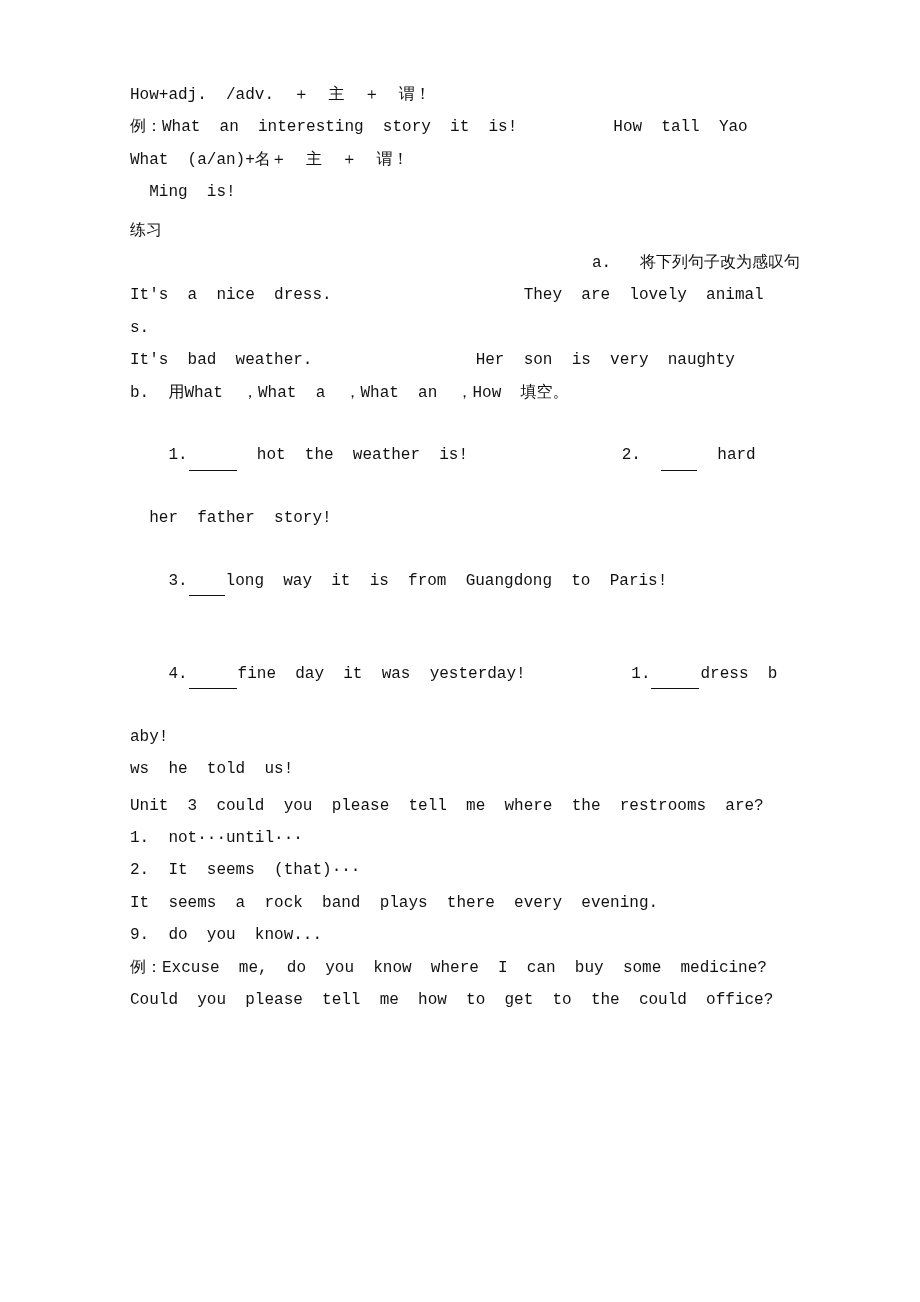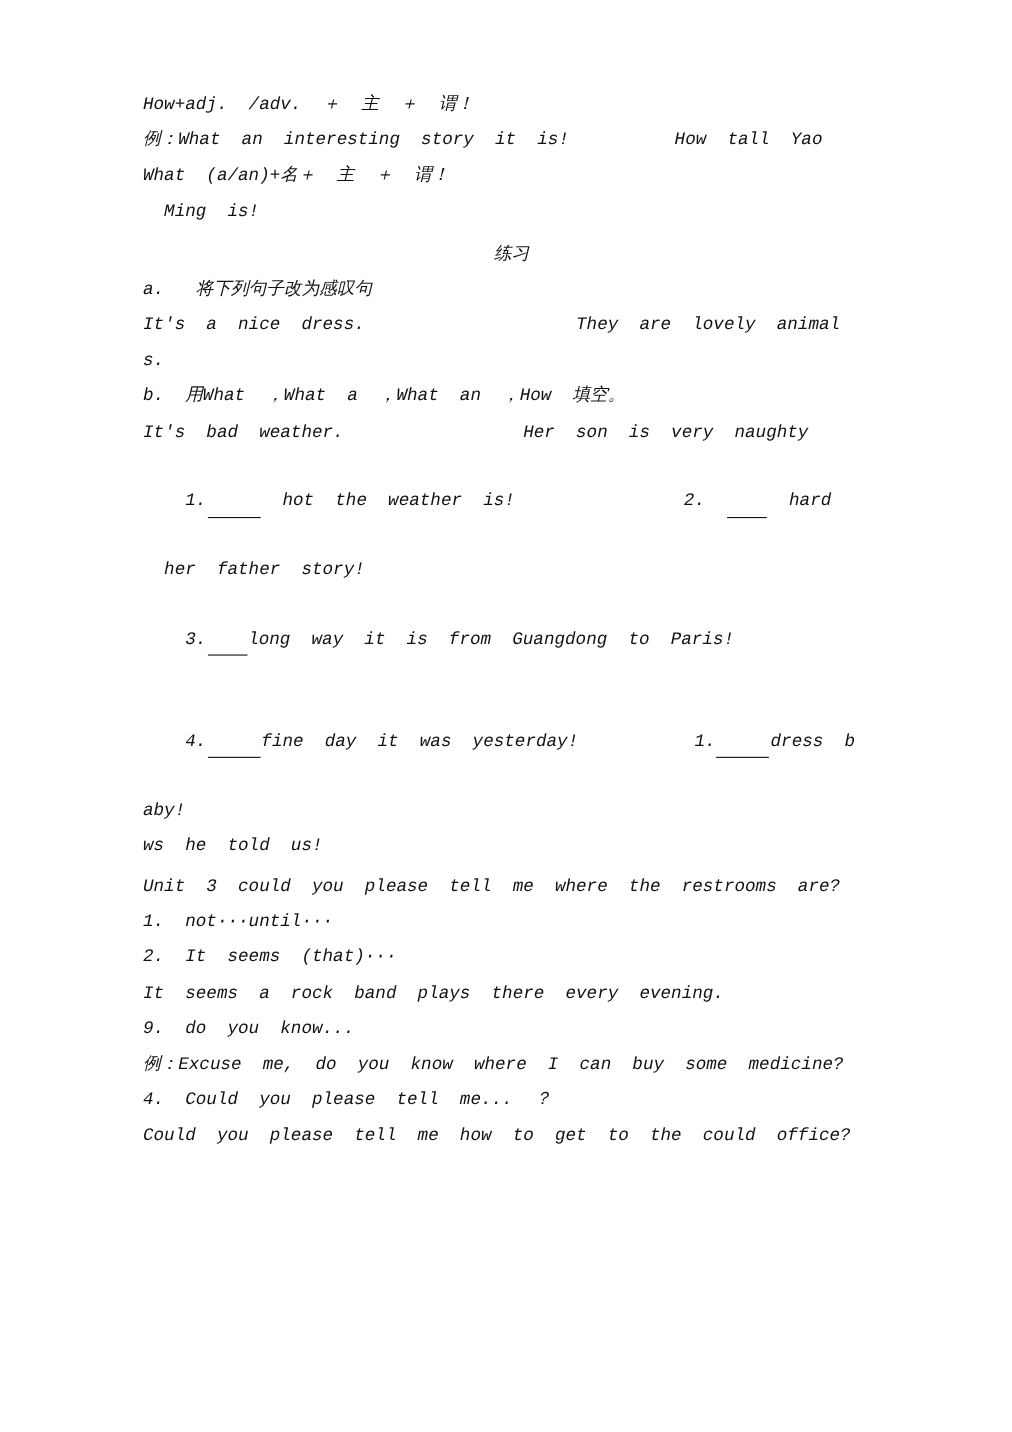--- a/index.html
+++ b/index.html
@@ -1,19 +1,18 @@
 <!DOCTYPE html>
 <html><head>
   <meta charset="utf-8">
   <style>
     * {
       margin: 0;
       padding: 0;
       box-sizing: border-box;
-      font-style: italic;
     }
     body {
       background: #ffffff;
       font-family: "Courier New", Courier, monospace;
       font-size: 16px;
       color: #111111;
       width: 920px;
       min-height: 1302px;
       padding: 80px 120px 80px 130px;
       line-height: 1.9;
@@ -50,26 +49,26 @@
   </style>
 </head>
 <body>
 
 <div class="content">
 
   <div class="line">How+adj.  /adv.  ＋  主  ＋  谓！</div>
   <div class="line">例：What  an  interesting  story  it  is!          How  tall  Yao</div>
   <div class="line">What  (a/an)+名＋  主  ＋  谓！</div>
   <div class="line">  Ming  is!</div>
-  <div class="line" style="margin-top:8px;text-align:center;">练习</div>
-  <div class="line" style="margin-top:0;">a.   将下列句子改为感叹句</div>
+  <div class="line" style="margin-top:8px;">练习</div>
+  <div class="line" style="margin-top:0;text-align:right;">a.   将下列句子改为感叹句</div>
   <div class="line">It's  a  nice  dress.                    They  are  lovely  animal</div>
   <div class="line">s.</div>
+  <div class="line">It's  bad  weather.                 Her  son  is  very  naughty</div>
   <div class="line">b.  用What  ，What  a  ，What  an  ，How  填空。</div>
-  <div class="line">It's  bad  weather.                 Her  son  is  very  naughty</div>
 
   <div class="line">
     <span>1.</span><span class="blank"></span><span>  hot  the  weather  is!                2.  </span><span class="blank-short"></span><span>  hard</span>
   </div>
   <div class="line">  her  father  story!</div>
 
   <div class="line">
     <span>3.</span><span class="blank-short"></span><span>long  way  it  is  from  Guangdong  to  Paris!</span>
   </div>
 
@@ -79,16 +78,15 @@
   <div class="line">aby!</div>
 
   <div class="line">ws  he  told  us!</div>
 
   <div class="line" style="margin-top:6px;">Unit  3  could  you  please  tell  me  where  the  restrooms  are?</div>
   <div class="line">1.  not···until···</div>
   <div class="line">2.  It  seems  (that)···</div>
   <div class="line">It  seems  a  rock  band  plays  there  every  evening.</div>
   <div class="line">9.  do  you  know...</div>
   <div class="line">例：Excuse  me,  do  you  know  where  I  can  buy  some  medicine?</div>
-  <div class="line">4.  Could  you  please  tell  me...  ？</div>
   <div class="line">Could  you  please  tell  me  how  to  get  to  the  could  office?</div>
 
 </div>
 
 </body></html>

